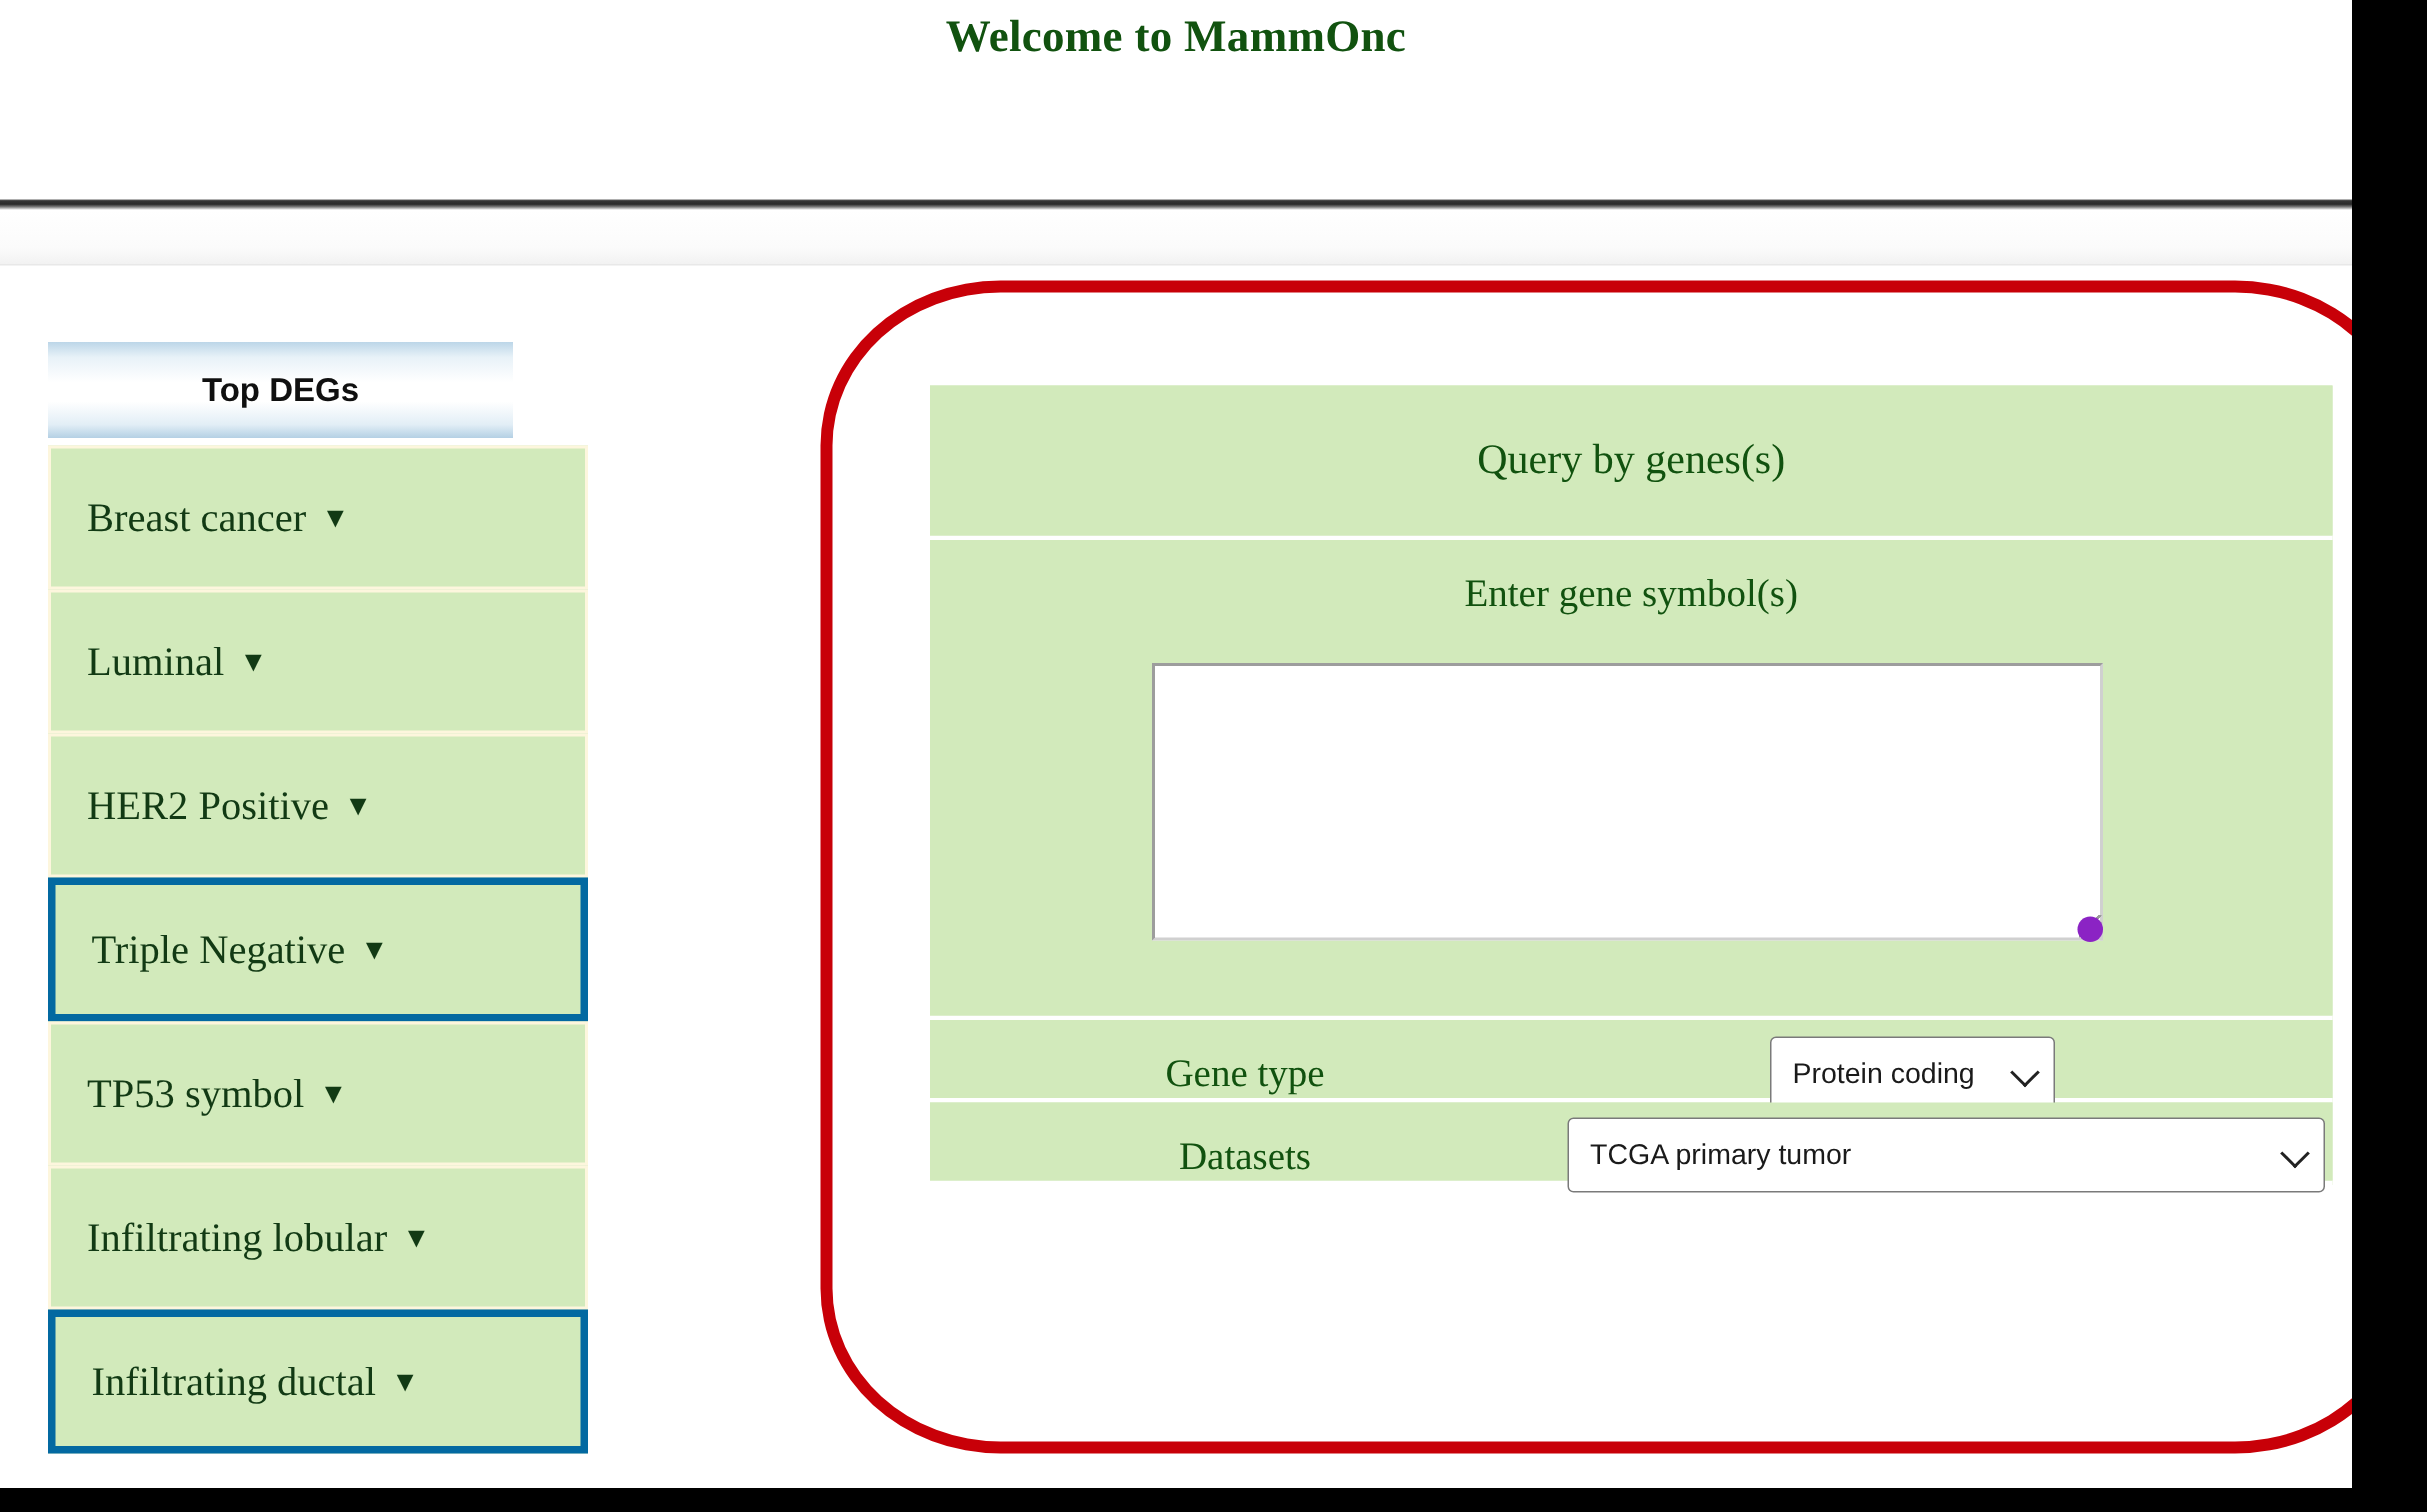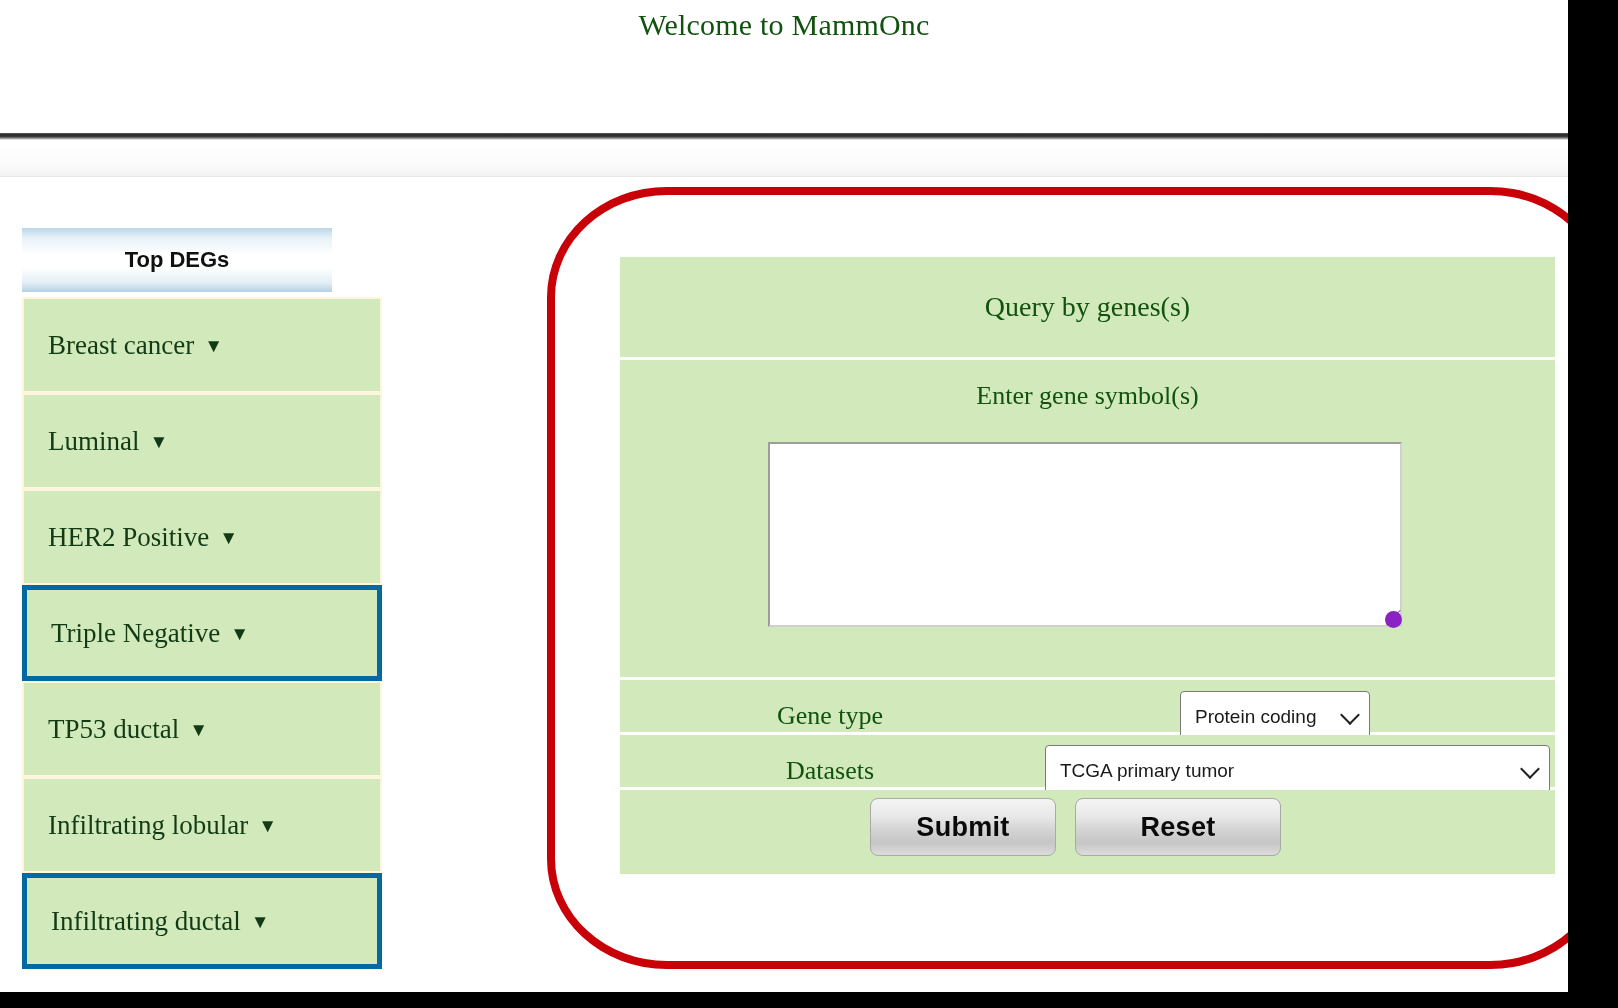--- a/index.html
+++ b/index.html
@@ -36,21 +36,21 @@
     height: 133px;
     background: #ffffff;
   }
   .banner-title {
     position: absolute;
     left: 0;
     top: 8px;
     width: 1568px;
     text-align: center;
     font-family: "Liberation Serif", serif;
-    font-weight: normal;
+    font-weight: bold;
     font-size: 30px;
     color: #11520f;
     letter-spacing: 0.2px;
   }
 
   
   .navbar-sep {
     position: absolute;
     left: 0;
     top: 133px;
@@ -73,21 +73,21 @@
     left: 0;
     top: 176px;
     width: 1568px;
     height: 1px;
     background: #e8e8e8;
   }
 
   
   .sidebar {
     position: absolute;
-    left: 22px;
+    left: 32px;
     top: 228px;
     width: 360px;
   }
   .sidebar-header {
     width: 310px;
     height: 64px;
     line-height: 64px;
     text-align: center;
     font-family: "Liberation Sans", sans-serif;
     font-weight: bold;
@@ -353,21 +353,21 @@
         <span>HER2 Positive</span>
         <span class="caret">▼</span>
       </div>
 
       <div class="sidebar-item brd-cyan">
         <span>Triple Negative</span>
         <span class="caret">▼</span>
       </div>
 
       <div class="sidebar-item brd-cream">
-        <span>TP53 ductal</span>
+        <span>TP53 symbol</span>
         <span class="caret">▼</span>
       </div>
 
       <div class="sidebar-item brd-cream">
         <span>Infiltrating lobular</span>
         <span class="caret">▼</span>
       </div>
 
       <div class="sidebar-item brd-cyan">
         <span>Infiltrating ductal</span>
@@ -401,24 +401,20 @@
 
     <div class="panel-row ctrl-row">
       <div class="ctrl-label">Datasets</div>
       <div class="sel-wrap" id="datasets-wrap">
         <select class="sel" id="datasets-select"><option value="TCGA primary tumor">TCGA primary tumor</option></select>
         <span class="chev"></span>
       </div>
     </div>
     <div class="row-sep"></div>
 
-    <div class="panel-row btn-row">
-      <button class="btn" id="submit-btn">Submit</button>
-      <button class="btn" id="reset-btn">Reset</button>
-    </div>
 
   </div>
 
   <div class="annot"></div>
 
   <div class="cursor-dot"></div>
 
 </div>
 
 <div class="right-black"></div>

